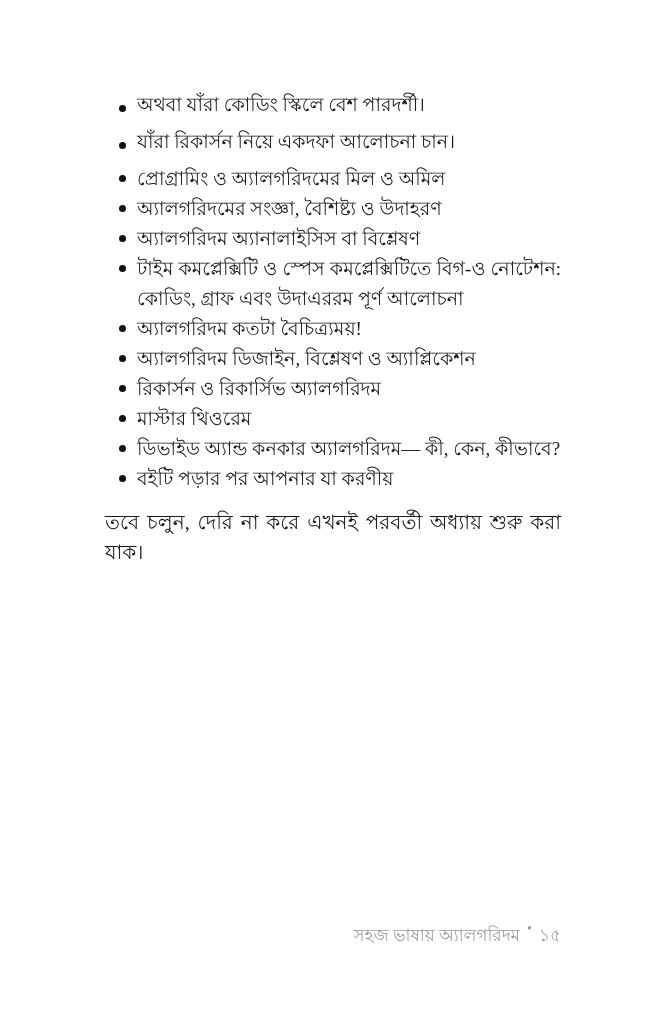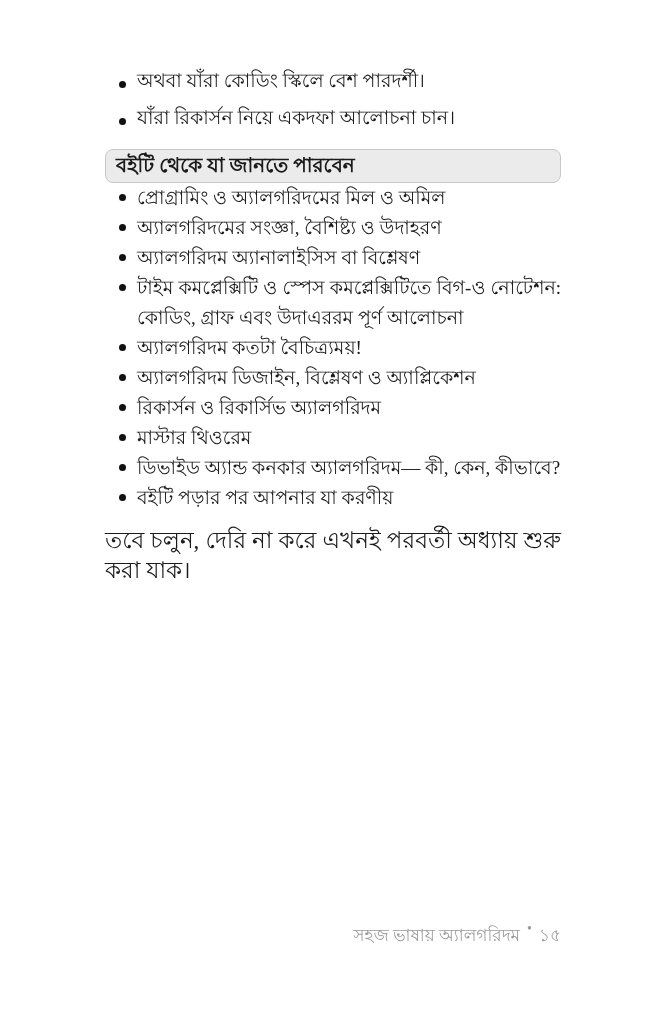--- a/index.html
+++ b/index.html
@@ -29,21 +29,21 @@
   }
   ul.bullet-list{
     list-style:none;
   }
   ul.bullet-list li{
     position:relative;
     padding-left:32px;
     font-size:19px;
     line-height:30px;
   }
-  .list-audience{margin-top:66px;}
+  .list-audience{margin-top:90px;}
   .list-audience li{margin-bottom:7px;}
   .list-learn{}
   .list-learn li{margin-bottom:0;}
   .dot{
     position:absolute;
     left:14px;top:11px;
     width:7px;height:7px;
     border-radius:50%;
     background:var(--bullet-color);
   }
@@ -56,21 +56,21 @@
     background:var(--box-bg);
     border:1px solid var(--box-border);
     border-radius:8px;
     padding:2px 10px 3px 10px;
     font-size:20px;
     font-weight:bold;
     line-height:27px;
   }
   .closing{
     margin-top:13px;
-    font-size:23px;
+    font-size:20px;
     line-height:30px;
     text-align:justify;
   }
   .footer{
     position:absolute;
     right:102px;
     top:922px;
     font-size:17px;
     color:var(--footer-color);
     display:flex;
@@ -92,21 +92,20 @@
       <li>
         <span class="dot" style="top:15px"></span>
         <span class="li-text">অথবা যাঁরা কোডিং স্কিলে বেশ পারদর্শী।</span>
       </li>
       <li>
         <span class="dot" style="top:15px"></span>
         <span class="li-text">যাঁরা রিকার্সন নিয়ে একদফা আলোচনা চান।</span>
       </li>
     </ul>
 
-    <div class="section-header">বইটি থেকে যা জানতে পারবেন</div>
 
     <ul class="bullet-list list-learn">
       <li>
         <span class="dot"></span>
         <span class="li-text">প্রোগ্রামিং ও অ্যালগরিদমের মিল ও অমিল</span>
       </li>
       <li>
         <span class="dot"></span>
         <span class="li-text">অ্যালগরিদমের সংজ্ঞা, বৈশিষ্ট্য ও উদাহরণ</span>
       </li>

